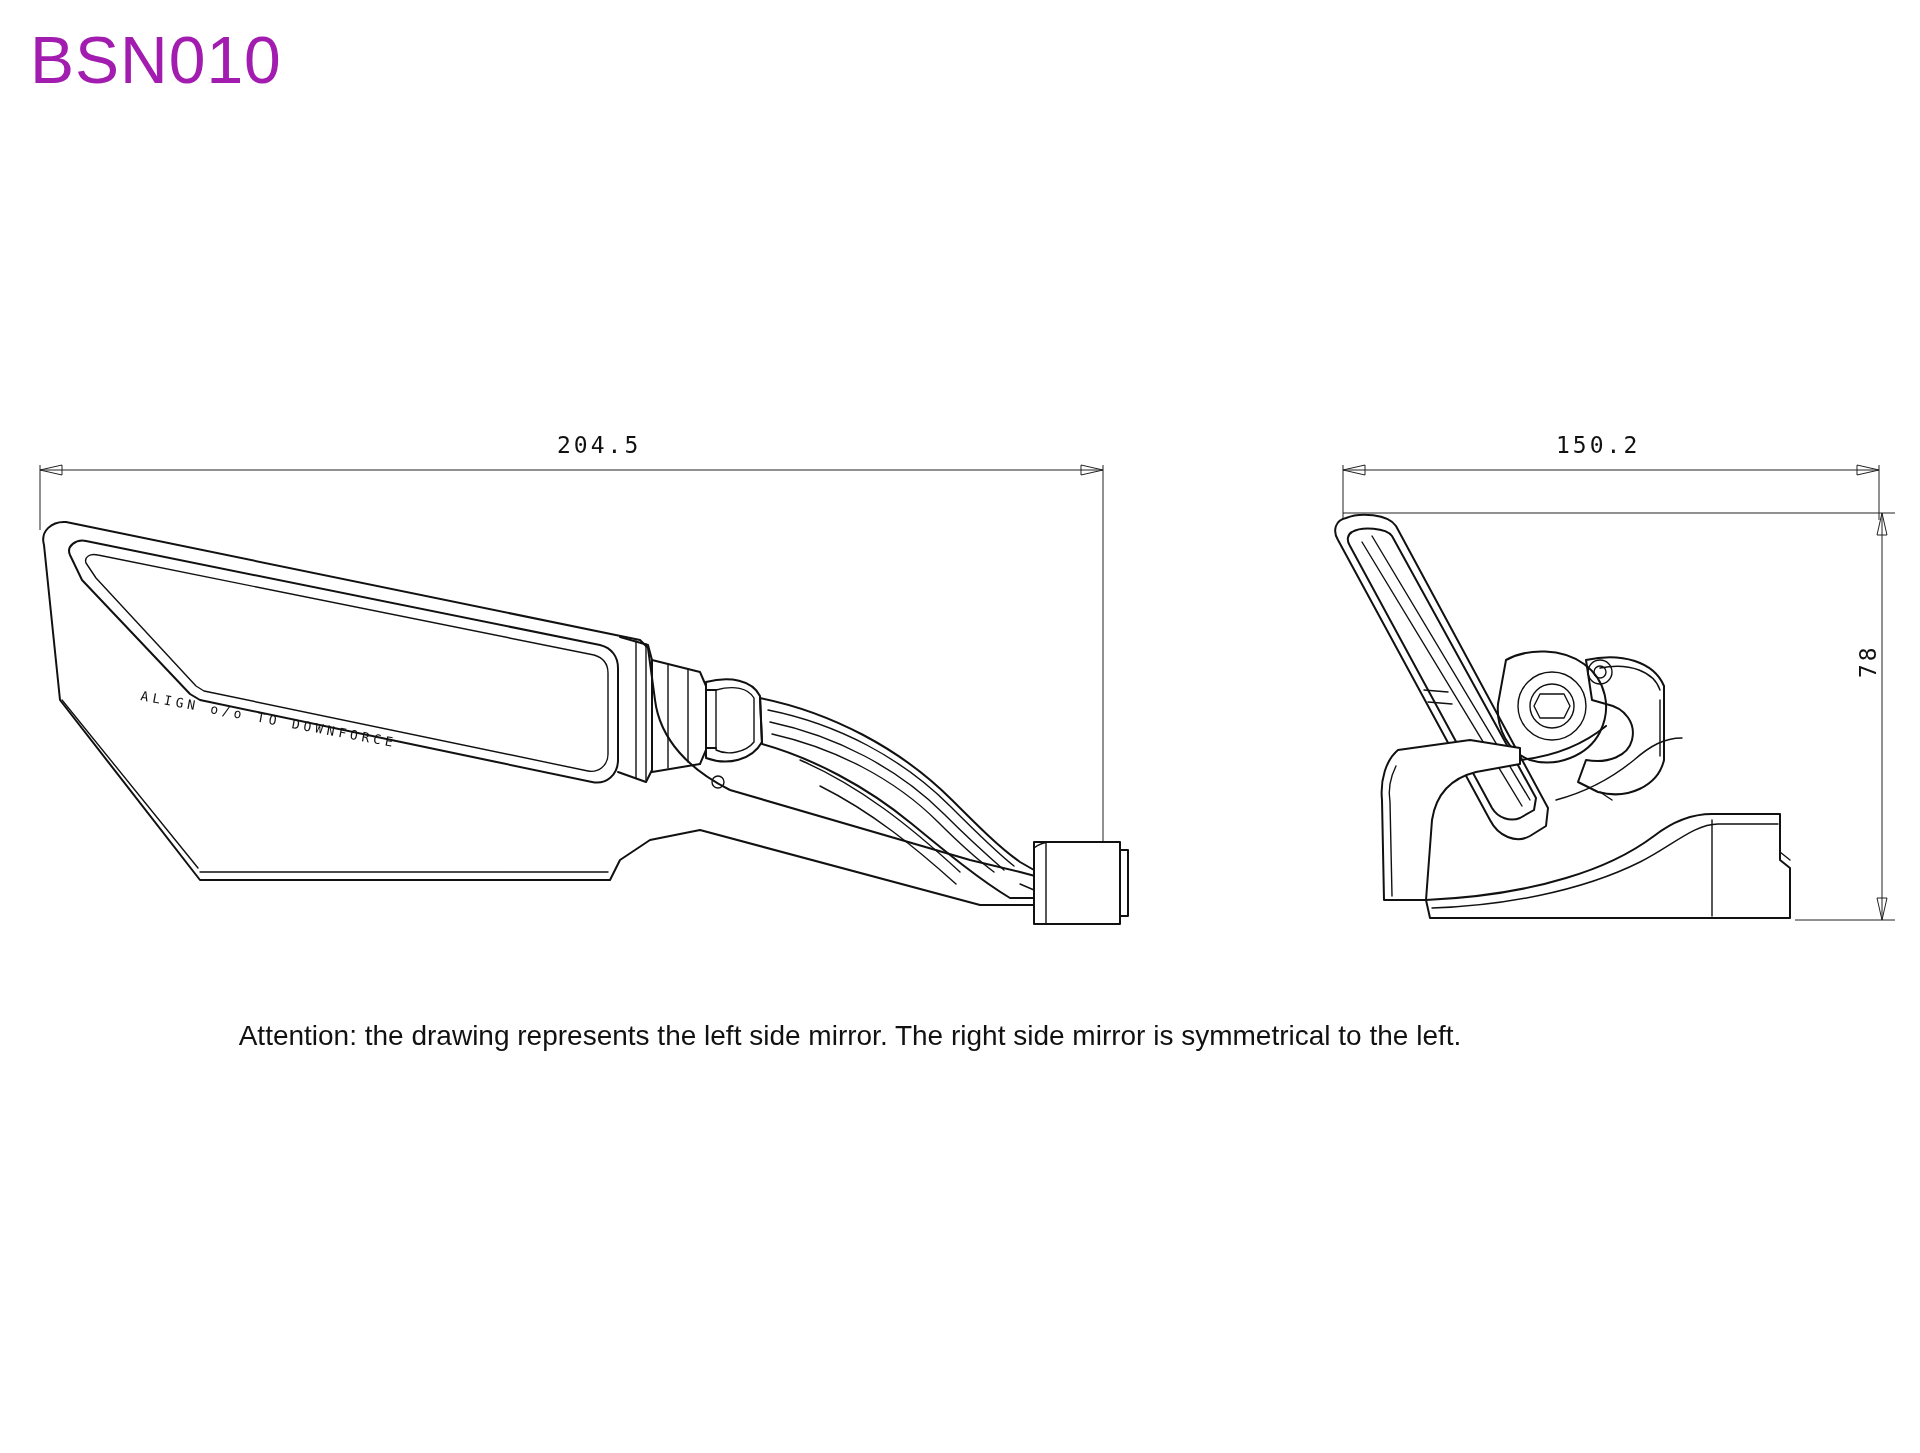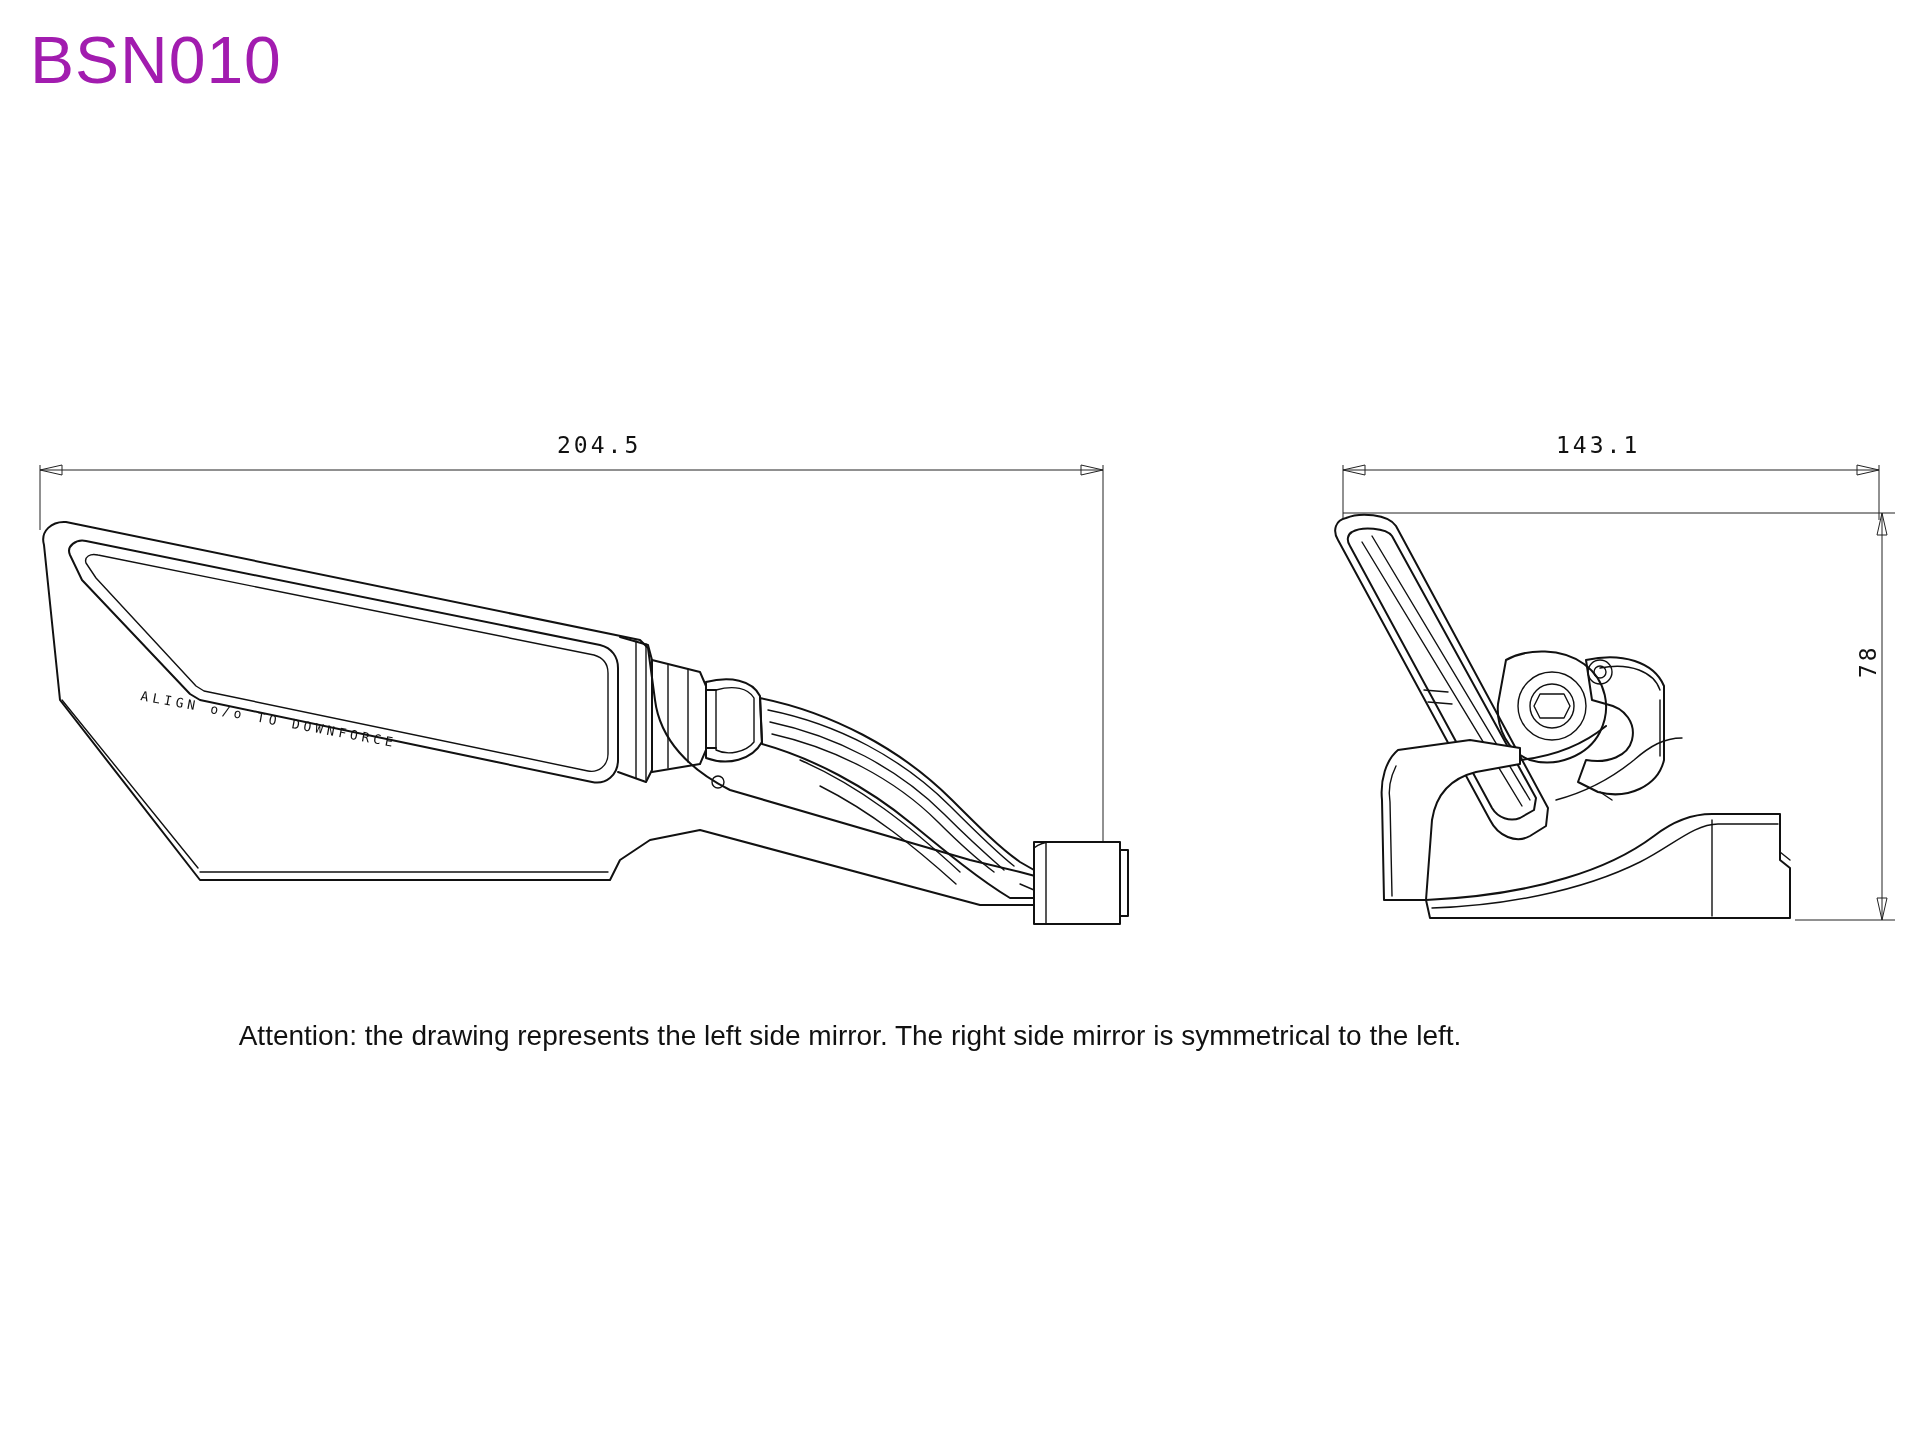--- a/index.html
+++ b/index.html
@@ -294,18 +294,18 @@
 
       <path class="ln-thin" d="M1556 800 C1586 792 1612 778 1634 760 C1650 746 1664 738 1682 738"></path>
       <path class="ln" d="M1520 760 C1556 756 1584 744 1606 726"></path>
 
       <path class="ln-thin" d="M1600 792 L1612 800"></path>
     </g>
 
   </svg>
 
   <div class="dim-label" id="dim-width-label">204.5</div>
-  <div class="dim-label" id="dim-depth-label">143.1</div>
+  <div class="dim-label" id="dim-depth-label">150.2</div>
   <div class="dim-label" id="dim-height-label">78</div>
 
   <div class="footnote">Attention: the drawing represents the left side mirror. The right side mirror is symmetrical to the left.</div>
 
 </div>
 
 </body></html>

